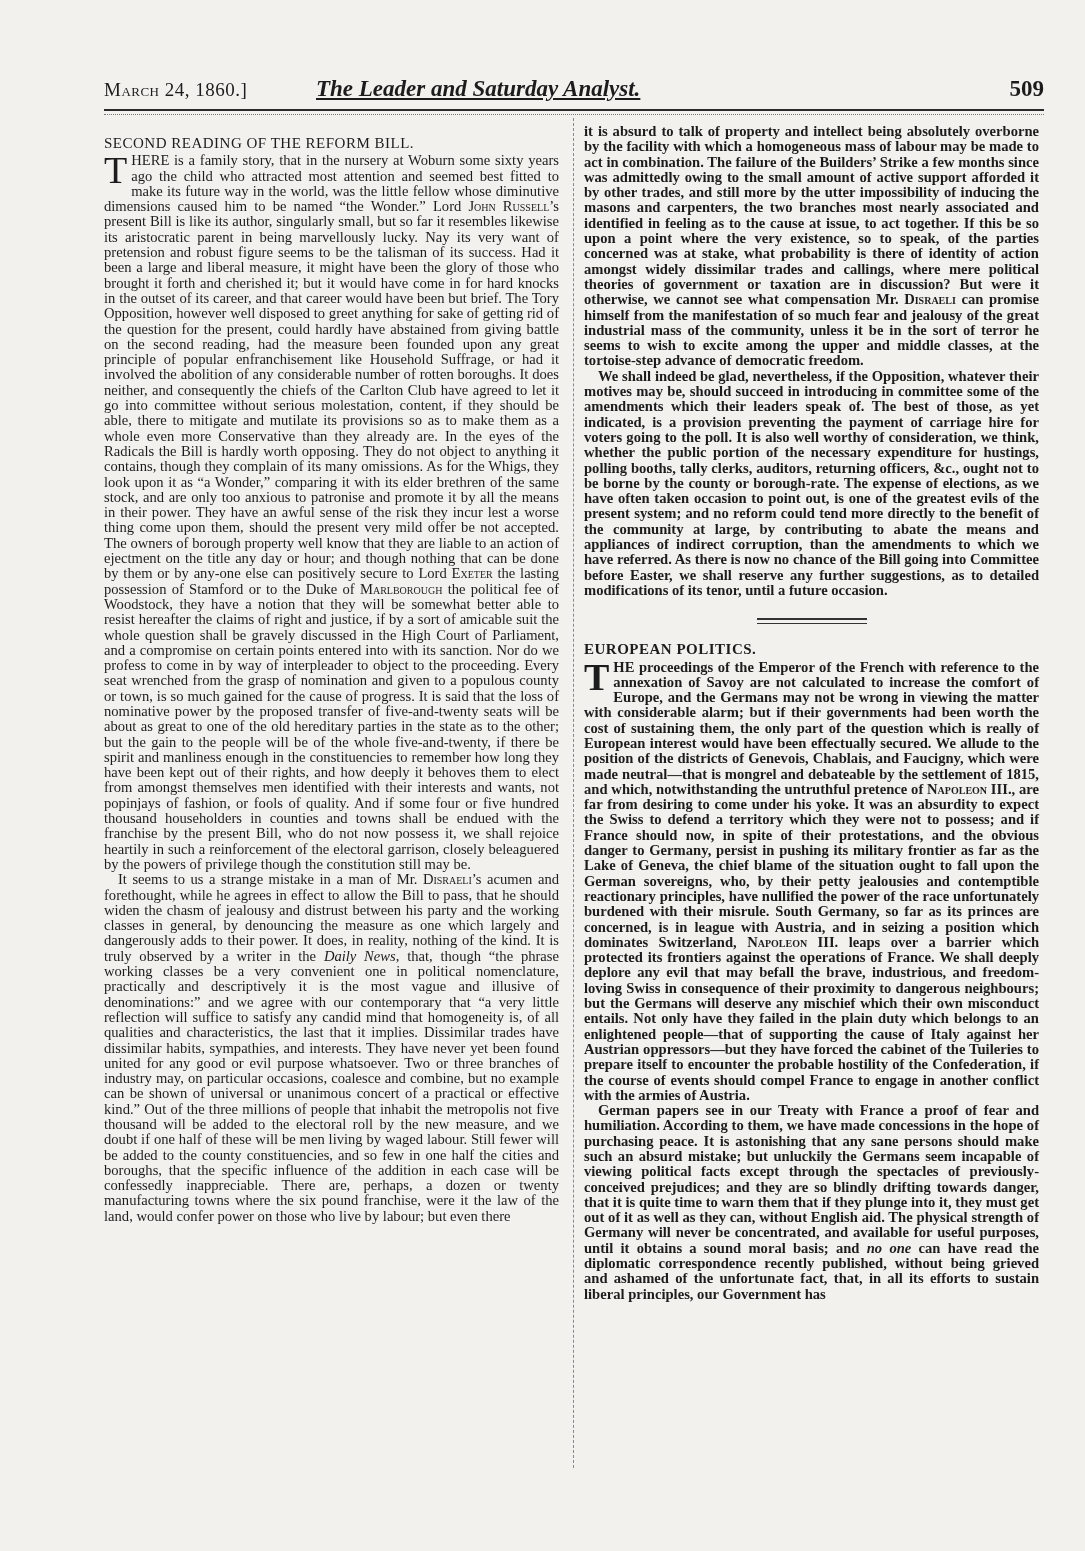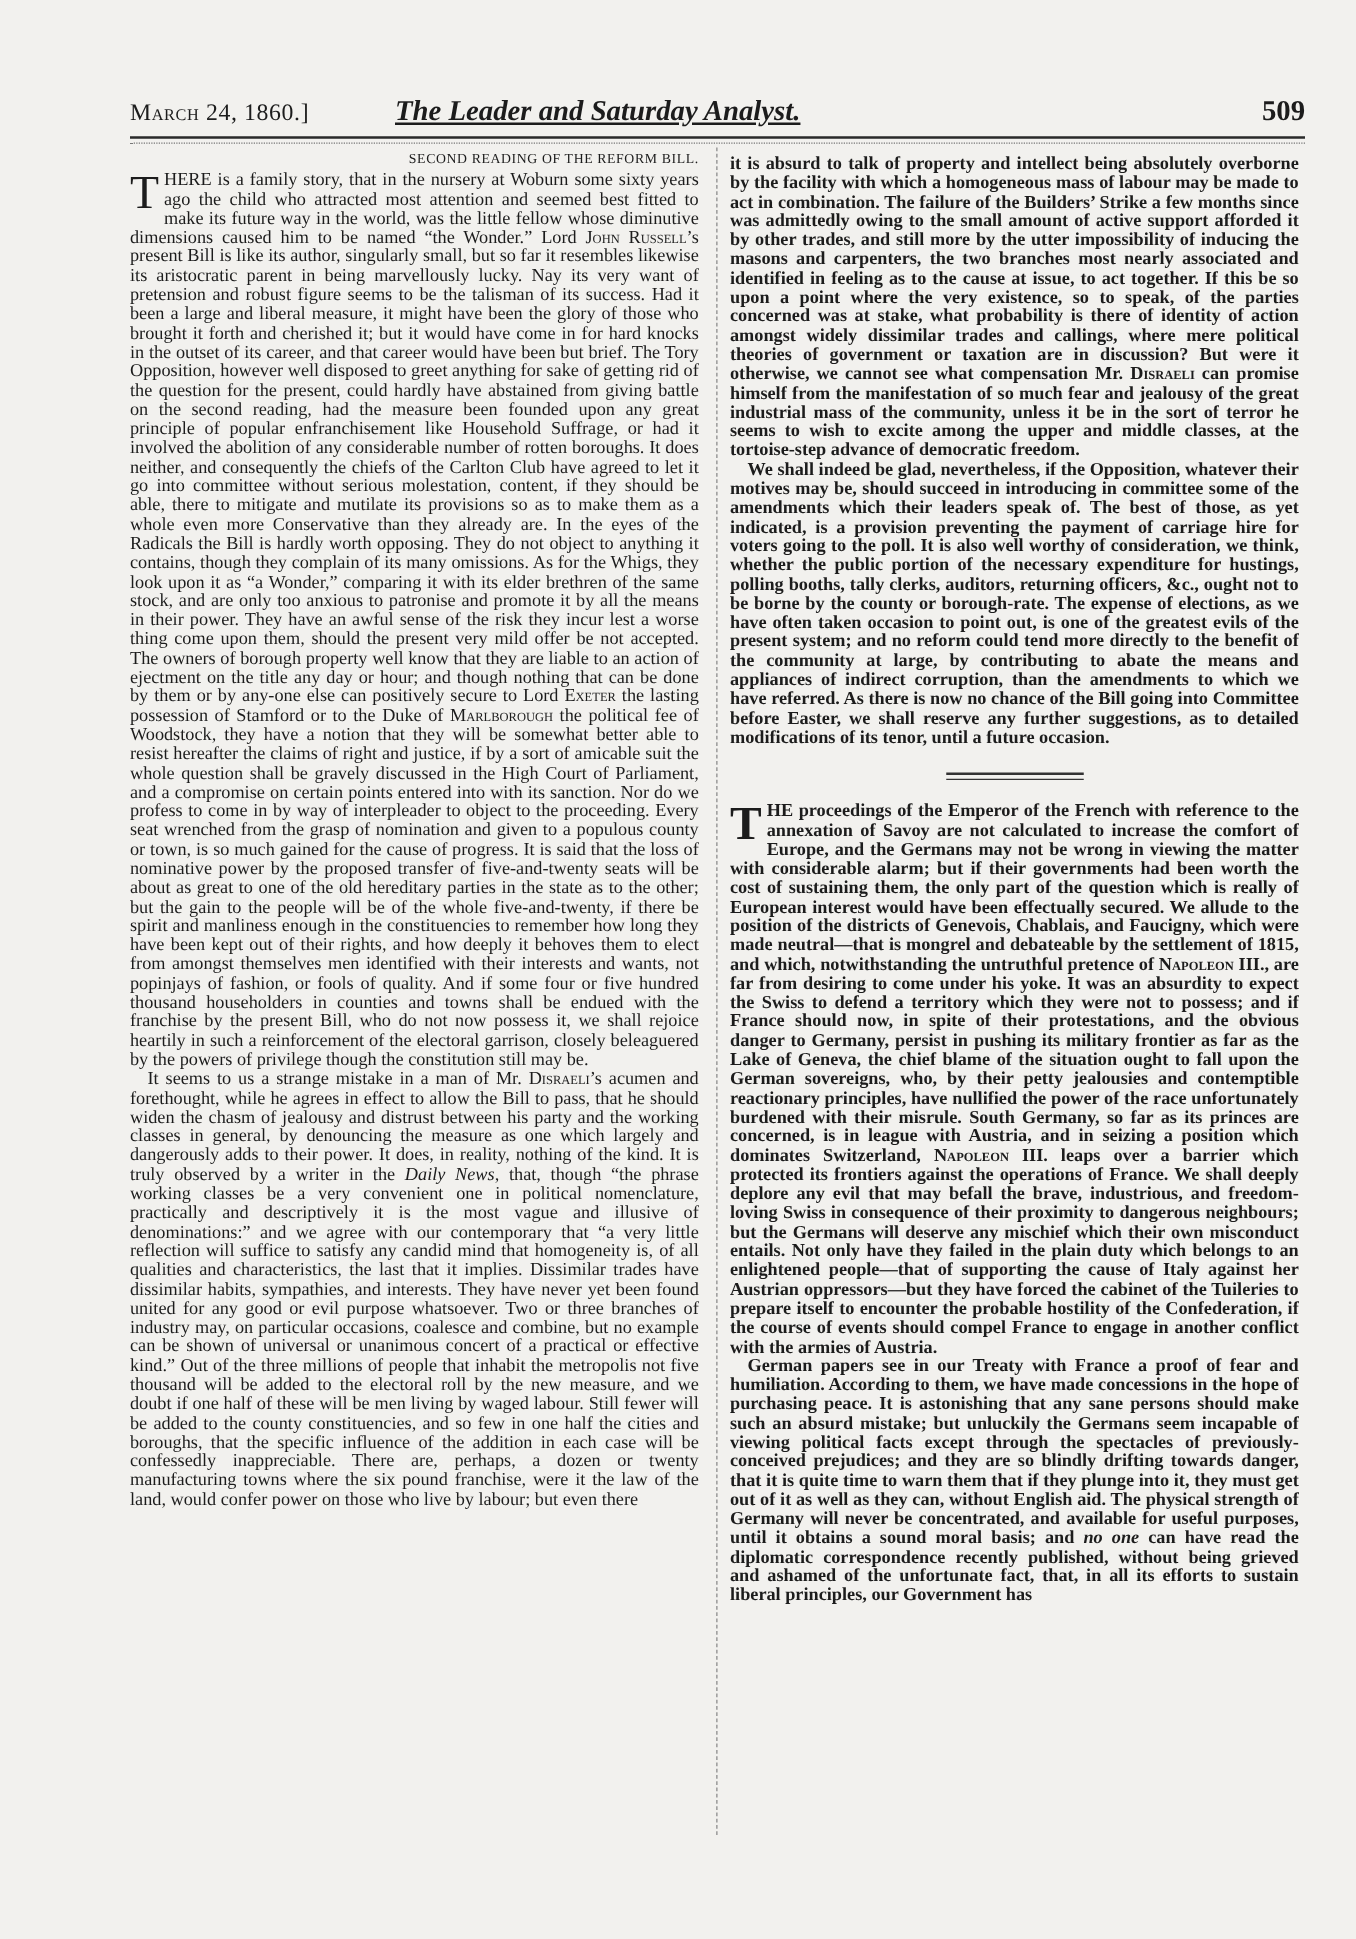--- a/index.html
+++ b/index.html
@@ -34,22 +34,22 @@
       font-size: 14.6px; line-height: 15.3px;
       text-align: justify;
     }
     .col-left { left: 104px; }
     .col-right { left: 584px; top: 124px; font-weight: bold; }
     .divider {
       position: absolute; left: 573px; top: 118px; width: 0; height: 1350px;
       border-left: 1px dashed #888;
     }
     .heading {
-      text-align: right; font-size: 11px; letter-spacing: 0.5px;
-      margin: 0 0 2px 0; text-transform: uppercase;
+      text-align: left; font-size: 15px; letter-spacing: 0.5px;
+      margin: 16px 0 2px 0; text-transform: uppercase;
     }
     p { margin: 0; text-indent: 14px; }
     p.lead { text-indent: 0; }
     .dropcap {
       float: left; font-size: 38px; line-height: 30px; margin: 2px 4px 0 0;
       font-family: "Liberation Serif", serif;
     }
     .sc { font-variant: small-caps; }
     .it { font-style: italic; }
     .sep {
@@ -78,17 +78,18 @@
     <p class="lead"><span class="dropcap">T</span><span>HERE is a family story, that in the nursery at Woburn some sixty years ago the child who attracted most attention and seemed best fitted to make its future way in the world, was the little fellow whose diminutive dimensions caused him to be named “the Wonder.” Lord </span><span class="sc">John Russell</span><span>’s present Bill is like its author, singularly small, but so far it resembles likewise its aristocratic parent in being marvellously lucky. Nay its very want of pretension and robust figure seems to be the talisman of its success. Had it been a large and liberal measure, it might have been the glory of those who brought it forth and cherished it; but it would have come in for hard knocks in the outset of its career, and that career would have been but brief. The Tory Opposition, however well disposed to greet anything for sake of getting rid of the question for the present, could hardly have abstained from giving battle on the second reading, had the measure been founded upon any great principle of popular enfranchisement like Household Suffrage, or had it involved the abolition of any considerable number of rotten boroughs. It does neither, and consequently the chiefs of the Carlton Club have agreed to let it go into committee without serious molestation, content, if they should be able, there to mitigate and mutilate its provisions so as to make them as a whole even more Conservative than they already are. In the eyes of the Radicals the Bill is hardly worth opposing. They do not object to anything it contains, though they complain of its many omissions. As for the Whigs, they look upon it as “a Wonder,” comparing it with its elder brethren of the same stock, and are only too anxious to patronise and promote it by all the means in their power. They have an awful sense of the risk they incur lest a worse thing come upon them, should the present very mild offer be not accepted. The owners of borough property well know that they are liable to an action of ejectment on the title any day or hour; and though nothing that can be done by them or by any-one else can positively secure to Lord </span><span class="sc">Exeter</span><span> the lasting possession of Stamford or to the Duke of </span><span class="sc">Marlborough</span><span> the political fee of Woodstock, they have a notion that they will be somewhat better able to resist hereafter the claims of right and justice, if by a sort of amicable suit the whole question shall be gravely discussed in the High Court of Parliament, and a compromise on certain points entered into with its sanction. Nor do we profess to come in by way of interpleader to object to the proceeding. Every seat wrenched from the grasp of nomination and given to a populous county or town, is so much gained for the cause of progress. It is said that the loss of nominative power by the proposed transfer of five-and-twenty seats will be about as great to one of the old hereditary parties in the state as to the other; but the gain to the people will be of the whole five-and-twenty, if there be spirit and manliness enough in the constituencies to remember how long they have been kept out of their rights, and how deeply it behoves them to elect from amongst themselves men identified with their interests and wants, not popinjays of fashion, or fools of quality. And if some four or five hundred thousand householders in counties and towns shall be endued with the franchise by the present Bill, who do not now possess it, we shall rejoice heartily in such a reinforcement of the electoral garrison, closely beleaguered by the powers of privilege though the constitution still may be.</span></p>
     <p><span>It seems to us a strange mistake in a man of Mr. </span><span class="sc">Disraeli</span><span>’s acumen and forethought, while he agrees in effect to allow the Bill to pass, that he should widen the chasm of jealousy and distrust between his party and the working classes in general, by denouncing the measure as one which largely and dangerously adds to their power. It does, in reality, nothing of the kind. It is truly observed by a writer in the </span><span class="it">Daily News</span><span>, that, though “the phrase working classes be a very convenient one in political nomenclature, practically and descriptively it is the most vague and illusive of denominations:” and we agree with our contemporary that “a very little reflection will suffice to satisfy any candid mind that homogeneity is, of all qualities and characteristics, the last that it implies. Dissimilar trades have dissimilar habits, sympathies, and interests. They have never yet been found united for any good or evil purpose whatsoever. Two or three branches of industry may, on particular occasions, coalesce and combine, but no example can be shown of universal or unanimous concert of a practical or effective kind.” Out of the three millions of people that inhabit the metropolis not five thousand will be added to the electoral roll by the new measure, and we doubt if one half of these will be men living by waged labour. Still fewer will be added to the county constituencies, and so few in one half the cities and boroughs, that the specific influence of the addition in each case will be confessedly inappreciable. There are, perhaps, a dozen or twenty manufacturing towns where the six pound franchise, were it the law of the land, would confer power on those who live by labour; but even there</span></p>
   </div>
 
   <div class="col col-right">
     <p class="lead"><span>it is absurd to talk of property and intellect being absolutely overborne by the facility with which a homogeneous mass of labour may be made to act in combination. The failure of the Builders’ Strike a few months since was admittedly owing to the small amount of active support afforded it by other trades, and still more by the utter impossibility of inducing the masons and carpenters, the two branches most nearly associated and identified in feeling as to the cause at issue, to act together. If this be so upon a point where the very existence, so to speak, of the parties concerned was at stake, what probability is there of identity of action amongst widely dissimilar trades and callings, where mere political theories of government or taxation are in discussion? But were it otherwise, we cannot see what compensation Mr. </span><span class="sc">Disraeli</span><span> can promise himself from the manifestation of so much fear and jealousy of the great industrial mass of the community, unless it be in the sort of terror he seems to wish to excite among the upper and middle classes, at the tortoise-step advance of democratic freedom.</span></p>
     <p>We shall indeed be glad, nevertheless, if the Opposition, whatever their motives may be, should succeed in introducing in committee some of the amendments which their leaders speak of. The best of those, as yet indicated, is a provision preventing the payment of carriage hire for voters going to the poll. It is also well worthy of consideration, we think, whether the public portion of the necessary expenditure for hustings, polling booths, tally clerks, auditors, returning officers, &amp;c., ought not to be borne by the county or borough-rate. The expense of elections, as we have often taken occasion to point out, is one of the greatest evils of the present system; and no reform could tend more directly to the benefit of the community at large, by contributing to abate the means and appliances of indirect corruption, than the amendments to which we have referred. As there is now no chance of the Bill going into Committee before Easter, we shall reserve any further suggestions, as to detailed modifications of its tenor, until a future occasion.</p>
 
     <div class="sep"></div>
 
+    <div class="heading heading2">European Politics.</div>
     <p class="lead"><span class="dropcap">T</span><span>HE proceedings of the Emperor of the French with reference to the annexation of Savoy are not calculated to increase the comfort of Europe, and the Germans may not be wrong in viewing the matter with considerable alarm; but if their governments had been worth the cost of sustaining them, the only part of the question which is really of European interest would have been effectually secured. We allude to the position of the districts of Genevois, Chablais, and Faucigny, which were made neutral—that is mongrel and debateable by the settlement of 1815, and which, notwithstanding the untruthful pretence of </span><span class="sc">Napoleon</span><span> III., are far from desiring to come under his yoke. It was an absurdity to expect the Swiss to defend a territory which they were not to possess; and if France should now, in spite of their protestations, and the obvious danger to Germany, persist in pushing its military frontier as far as the Lake of Geneva, the chief blame of the situation ought to fall upon the German sovereigns, who, by their petty jealousies and contemptible reactionary principles, have nullified the power of the race unfortunately burdened with their misrule. South Germany, so far as its princes are concerned, is in league with Austria, and in seizing a position which dominates Switzerland, </span><span class="sc">Napoleon</span><span> III. leaps over a barrier which protected its frontiers against the operations of France. We shall deeply deplore any evil that may befall the brave, industrious, and freedom-loving Swiss in consequence of their proximity to dangerous neighbours; but the Germans will deserve any mischief which their own misconduct entails. Not only have they failed in the plain duty which belongs to an enlightened people—that of supporting the cause of Italy against her Austrian oppressors—but they have forced the cabinet of the Tuileries to prepare itself to encounter the probable hostility of the Confederation, if the course of events should compel France to engage in another conflict with the armies of Austria.</span></p>
     <p><span>German papers see in our Treaty with France a proof of fear and humiliation. According to them, we have made concessions in the hope of purchasing peace. It is astonishing that any sane persons should make such an absurd mistake; but unluckily the Germans seem incapable of viewing political facts except through the spectacles of previously-conceived prejudices; and they are so blindly drifting towards danger, that it is quite time to warn them that if they plunge into it, they must get out of it as well as they can, without English aid. The physical strength of Germany will never be concentrated, and available for useful purposes, until it obtains a sound moral basis; and </span><span class="it">no one</span><span> can have read the diplomatic correspondence recently published, without being grieved and ashamed of the unfortunate fact, that, in all its efforts to sustain liberal principles, our Government has</span></p>
   </div>
 
 </div>
 
 </body></html>

